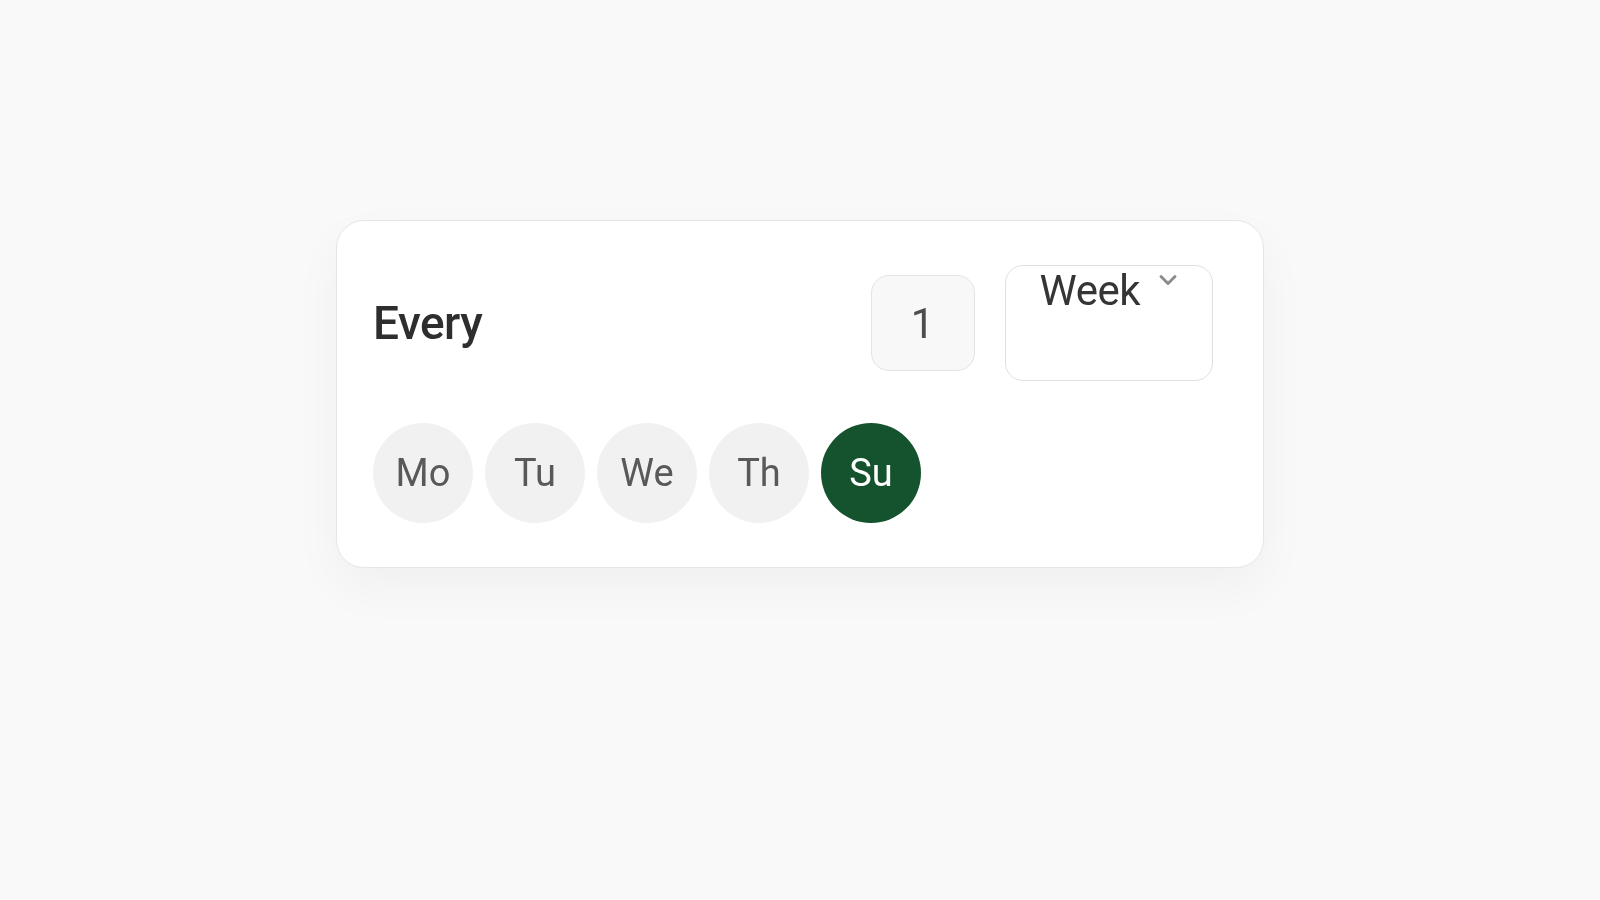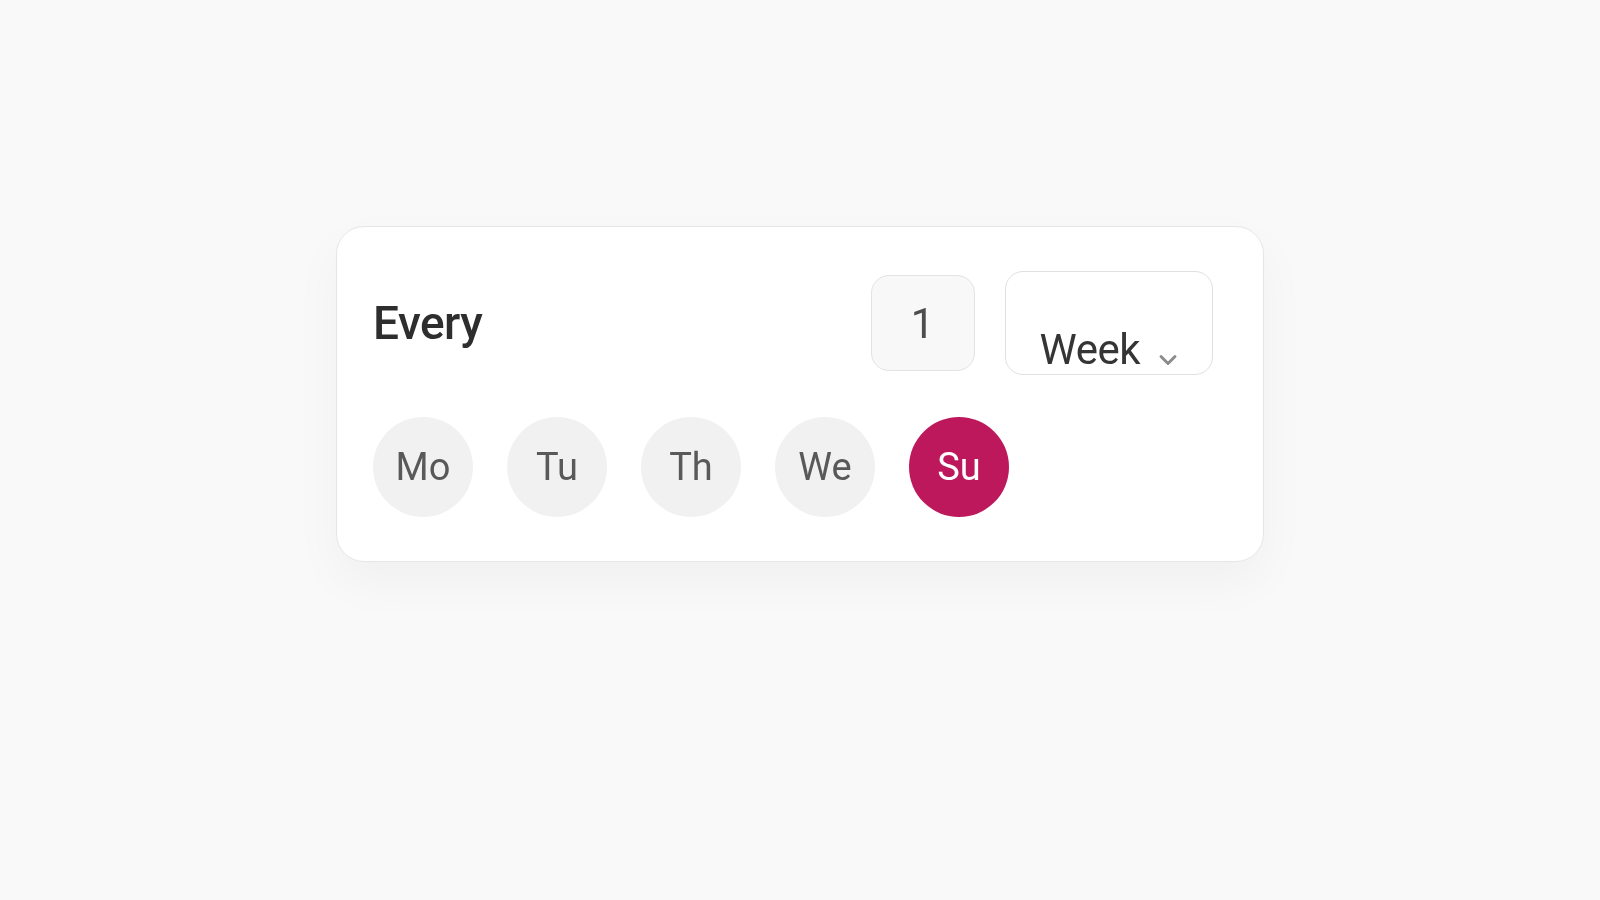--- a/index.html
+++ b/index.html
@@ -57,26 +57,26 @@
       border: 1px solid #e3e3e3;
       border-radius: 18px;
       font-size: 42px;
       color: #4d4d4d;
       text-align: center;
       font-family: inherit;
       outline: none;
     }
 
     .unit-select {
-      height: 104px;
+      height: 116px;
       background: #ffffff;
       border: 1px solid #e0e0e0;
       border-radius: 18px;
       display: flex;
-      align-items: flex-end;
+      align-items: flex-start;
       gap: 14px;
       padding: 0 30px 0 34px;
       cursor: pointer;
     }
 
     .unit-select-label {
       font-size: 42px;
       color: #353535;
       letter-spacing: -0.5px;
     }
@@ -95,41 +95,41 @@
       height: 28px;
       stroke: currentColor;
       stroke-width: 2.5;
       fill: none;
       stroke-linecap: round;
       stroke-linejoin: round;
     }
 
     .days-row {
       display: flex;
-      gap: 34px;
+      gap: 12px;
     }
 
     .day-chip {
       width: 100px;
       height: 100px;
       border-radius: 50%;
       background: #f1f1f1;
       color: #595959;
       font-size: 38px;
       display: flex;
       align-items: center;
       justify-content: center;
       cursor: pointer;
       border: none;
       font-family: inherit;
       user-select: none;
     }
 
     .day-chip.selected {
-      background: #be185d;
+      background: #14532d;
       color: #ffffff;
     }
   </style>
 </head>
 <body>
 
 <div class="card">
 
   <div class="row-top">
     <div class="label-every">Every</div>
@@ -144,18 +144,18 @@
               <polyline points="6 9 12 15 18 9"></polyline>
             </svg>
         </span>
       </div>
     </div>
   </div>
 
   <div class="days-row">
     <button class="day-chip">Mo</button>
     <button class="day-chip">Tu</button>
+    <button class="day-chip">We</button>
     <button class="day-chip">Th</button>
-    <button class="day-chip">We</button>
     <button class="day-chip selected">Su</button>
   </div>
 
 </div>
 
 </body></html>

